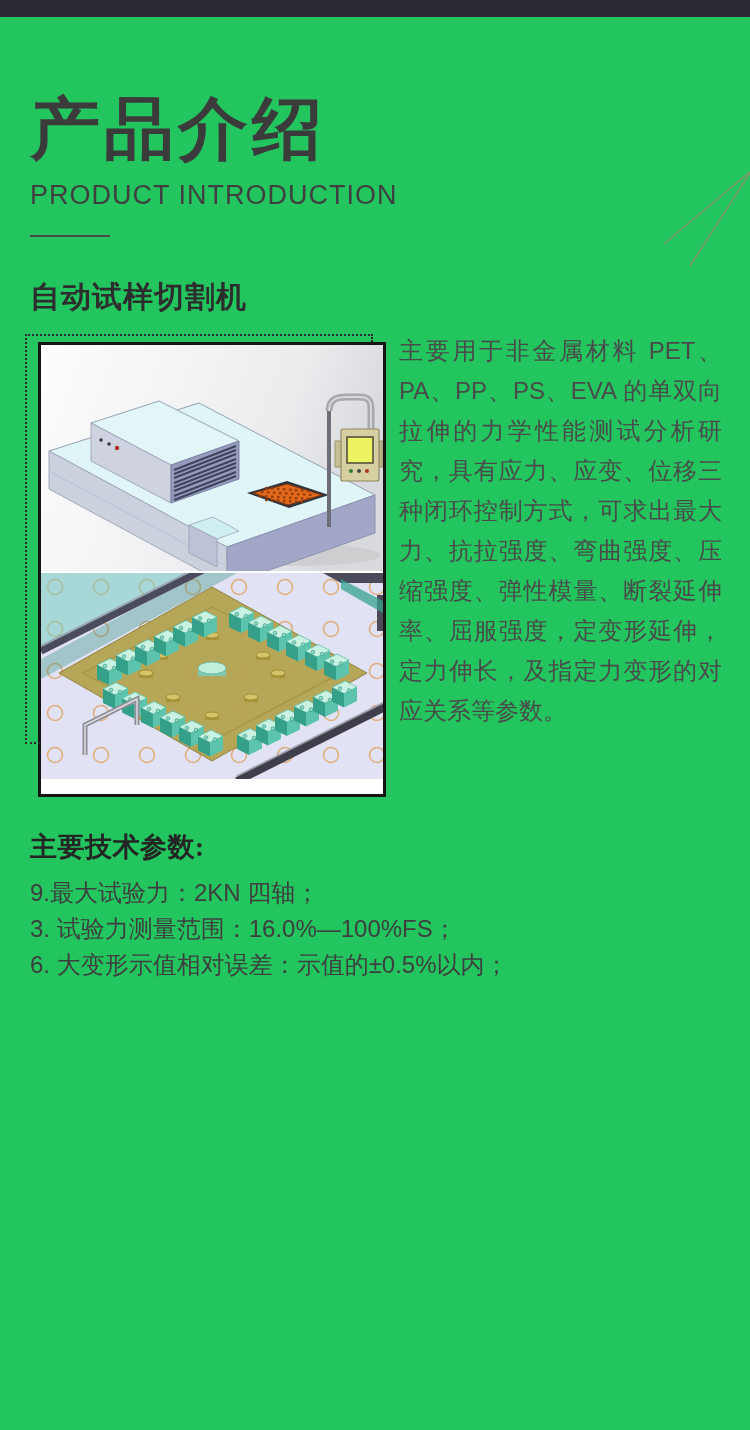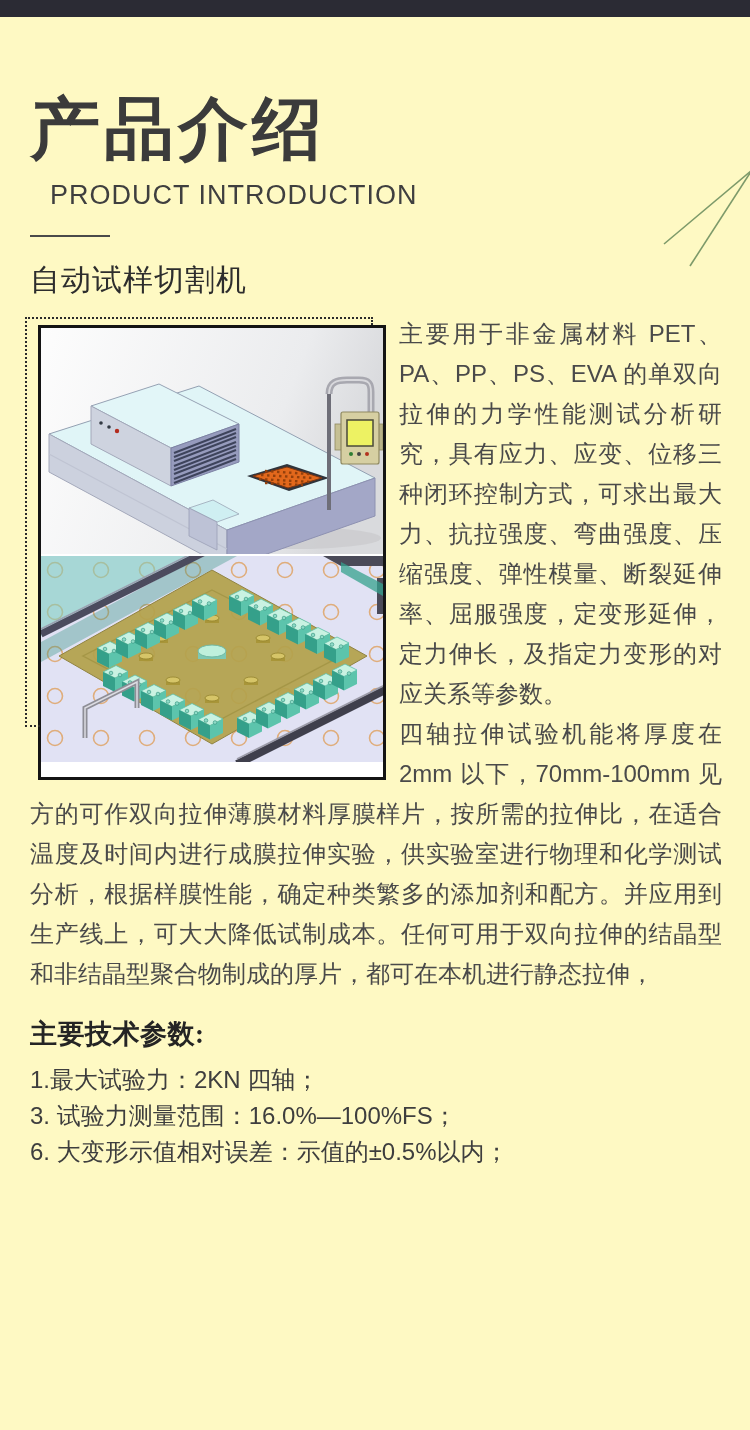--- a/index.html
+++ b/index.html
@@ -1,24 +1,24 @@
 <!DOCTYPE html>
 <html><head>
 <meta charset="utf-8">
 <style>
   html,body{margin:0;padding:0;}
   body{background:#e4e3e0;font-family:"Liberation Sans","DejaVu Sans",sans-serif;}
-  .page{position:relative;width:750px;height:1430px;margin:0 auto;background:#fef9c3;overflow:hidden;}
+  .page{position:relative;width:750px;height:1430px;margin:0 auto;background:#22c55e;overflow:hidden;}
   .topbar{position:absolute;top:0;left:0;width:750px;height:17px;background:#2b2b34;}
   .leaf-decor{position:absolute;top:78px;right:0;width:138px;height:218px;pointer-events:none;}
   .header{position:relative;padding:94px 0 0 30px;}
   .page-title{font-size:70px;line-height:72px;font-weight:900;color:#3b3b3b;letter-spacing:4px;transform:scaleY(.97);transform-origin:left top;margin:0;}
-  .page-subtitle{font-size:27px;color:#3f3f3f;letter-spacing:1px;margin-top:14px;margin-left:20px;}
+  .page-subtitle{font-size:27px;color:#3f3f3f;letter-spacing:1px;margin-top:14px;}
   .title-divider{width:80px;height:2px;background:#4a4a4a;margin-top:24px;}
-  .product-name{font-size:30px;color:#2d2d2d;font-weight:400;margin-top:23px;letter-spacing:1px;}
+  .product-name{font-size:30px;color:#2d2d2d;font-weight:700;margin-top:40px;letter-spacing:1px;}
   .content{padding:0 28px 0 30px;margin-top:13px;}
   .image-float{position:relative;float:left;width:342px;height:449px;margin:11px 13px 10px 8px;border:3px solid #141414;background:#ffffff;}
   .image-float svg{display:block;}
   .fixture-img{margin-top:2px;}
   .dotted-frame{position:absolute;left:-16px;top:-11px;width:346px;height:408px;border-top:2px dotted #2a2a2a;border-left:2px dotted #2a2a2a;pointer-events:none;}
   .dotted-frame .stub-bottom{position:absolute;left:-2px;bottom:0;width:15px;border-top:2px dotted #2a2a2a;}
   .dotted-frame .stub-right{position:absolute;right:0;top:-2px;height:8px;border-left:2px dotted #2a2a2a;}
   .intro-p{font-size:24px;line-height:40px;color:#4a4a4a;text-align:justify;margin:0;}
   .specs{clear:both;padding-top:22px;}
   .specs-heading{font-size:27px;font-weight:bold;color:#242424;margin:0 0 10px 0;letter-spacing:.5px;font-family:Liberation Serif, serif;}
@@ -191,23 +191,22 @@
 
         <path d="M44,182 L44,152 L96,126 L96,152" stroke="#8e8e96" stroke-width="5" fill="none"></path>
         <path d="M44,182 L44,152 L96,126 L96,152" stroke="#dcdce2" stroke-width="1.5" fill="none"></path>
 
         <line x1="196" y1="208" x2="344" y2="134" stroke="#3f3f4c" stroke-width="8"></line>
         <line x1="196" y1="203" x2="344" y2="129" stroke="#9b9ba8" stroke-width="1.6"></line>
       </svg>
     </div>
 
     <p class="intro-p">主要用于非金属材料 PET、PA、PP、PS、EVA 的单双向拉伸的力学性能测试分析研究，具有应力、应变、位移三种闭环控制方式，可求出最大力、抗拉强度、弯曲强度、压缩强度、弹性模量、断裂延伸率、屈服强度，定变形延伸，定力伸长，及指定力变形的对应关系等参数。</p>
-    <p class="intro-p">四轴拉伸试验机能将厚度在 2mm 以下，70mm-100mm 见方的可作双向拉伸薄膜材料厚膜样片，按所需的拉伸比，在适合温度及时间内进行成膜拉伸实验，供实验室进行物理和化学测试分析，根据样膜性能，确定种类繁多的添加剂和配方。并应用到生产线上，可大大降低试制成本。任何可用于双向拉伸的结晶型和非结晶型聚合物制成的厚片，都可在本机进行静态拉伸，</p>
 
     <div class="specs">
       <h3 class="specs-heading">主要技术参数:</h3>
-      <div class="spec-item">1.最大试验力：2KN 四轴；</div>
+      <div class="spec-item">9.最大试验力：2KN 四轴；</div>
       <div class="spec-item">3. 试验力测量范围：16.0%—100%FS；</div>
       <div class="spec-item">6. 大变形示值相对误差：示值的±0.5%以内；</div>
     </div>
 
   </div>
 </div>
 
 </body></html>

